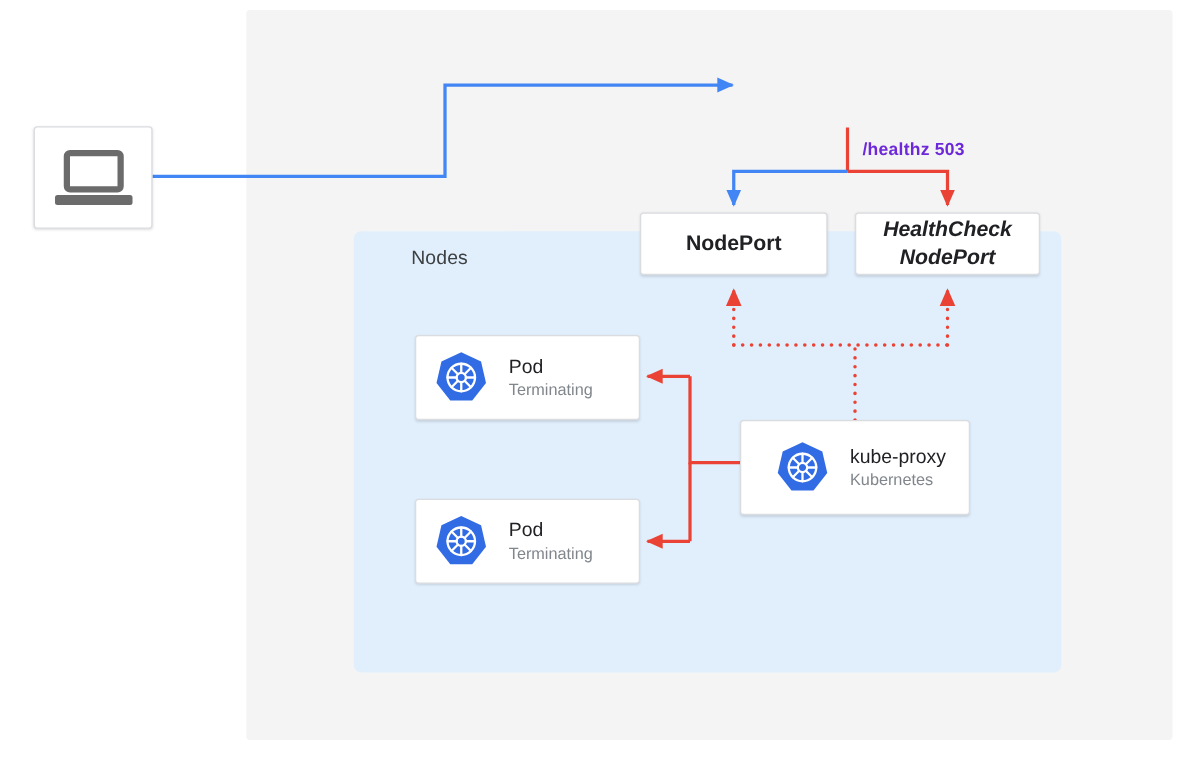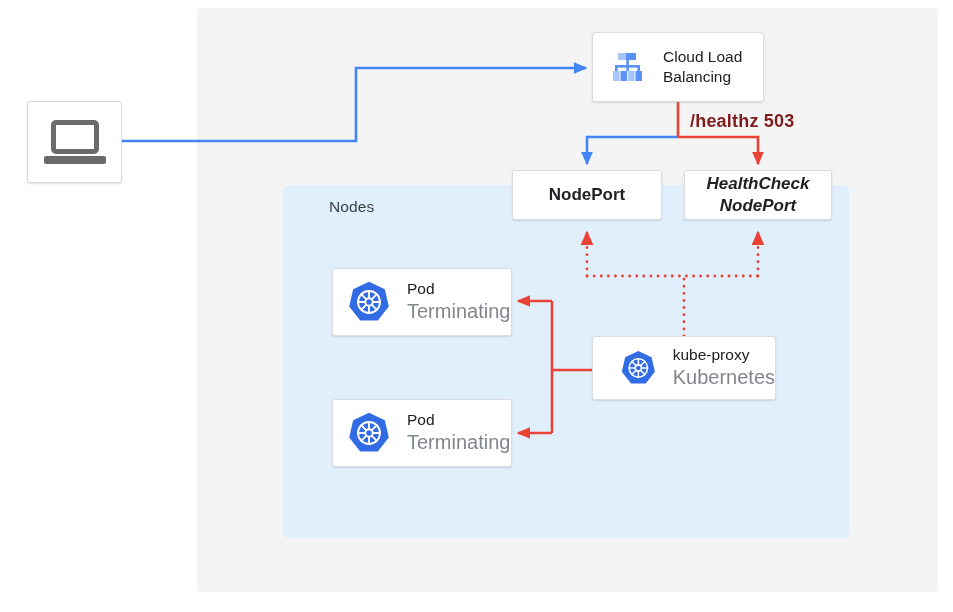--- a/index.html
+++ b/index.html
@@ -26,21 +26,21 @@
   
   .card{
     position:absolute;background:#ffffff;border:1px solid #dadce0;
     border-radius:3px;box-sizing:border-box;
     box-shadow:0 1px 2px rgba(60,64,67,.16);
   }
   .card.plain{display:flex;align-items:center;justify-content:center;}
   .card.withicon{display:flex;align-items:center;padding-left:14px;}
 
   .card-title{font-size:15.5px;color:#202124;line-height:1.28;}
-  .card-sub{font-size:20px;color:#80868b;line-height:1.28;}
+  .card-sub{font-size:13px;color:#80868b;line-height:1.28;}
   .card-strong{font-size:17px;color:#202124;font-weight:bold;text-align:center;line-height:1.3;}
 
   .txtblock{margin-left:16px;}
 
   
   #laptop-box{left:27px;top:101px;width:95px;height:82px;}
   .laptop{position:relative;width:62px;height:44px;margin:0 auto;}
   .laptop .screen{
     position:absolute;left:7px;top:0;width:48px;height:34px;
     border:5px solid #6b6b6b;border-radius:5px;box-sizing:border-box;background:#fff;
@@ -49,26 +49,26 @@
     position:absolute;left:0;bottom:0;width:62px;height:8px;
     background:#6b6b6b;border-radius:2px;
   }
 
   
   #clb-box{left:592px;top:32px;width:172px;height:70px;}
   #nodeport-box{left:512px;top:170px;width:150px;height:50px;}
   #hcnodeport-box{left:684px;top:170px;width:148px;height:50px;font-style:italic;}
   #pod1-box{left:332px;top:268px;width:180px;height:68px;}
   #pod2-box{left:332px;top:399px;width:180px;height:68px;}
-  #kubeproxy-box{left:592px;top:336px;width:184px;height:64px;padding-left:27px;}
+  #kubeproxy-box{left:592px;top:336px;width:184px;height:76px;padding-left:27px;}
 
   
   .healthz-label{
     position:absolute;left:690px;top:111px;
-    font-size:18px;font-weight:bold;color:#7f1d1d;letter-spacing:.2px;
+    font-size:14px;font-weight:bold;color:#6d28d9;letter-spacing:.2px;
   }
 
   
   #wires{position:absolute;left:0;top:0;width:953px;height:612px;pointer-events:none;}
 </style>
 </head>
 <body>
 
 <div id="canvas">
 
@@ -111,39 +111,20 @@
 
   <div class="healthz-label">/healthz 503</div>
 
   <div class="card plain" id="laptop-box">
     <div class="laptop">
       <div class="screen"></div>
       <div class="base"></div>
     </div>
   </div>
 
-  <div class="card withicon" id="clb-box">
-    <svg width="40" height="40" viewBox="0 0 40 40">
-      <rect x="11" y="6" width="8" height="7" fill="#a6c6fb"></rect>
-      <rect x="19" y="6" width="10" height="7" fill="#5b92f5"></rect>
-      <rect x="19.3" y="13" width="2.6" height="5" fill="#5b92f5"></rect>
-      <rect x="8" y="18" width="25" height="2.6" fill="#5b92f5"></rect>
-      <rect x="8" y="18" width="2.6" height="6" fill="#5b92f5"></rect>
-      <rect x="19.3" y="18" width="2.6" height="6" fill="#5b92f5"></rect>
-      <rect x="30.4" y="18" width="2.6" height="6" fill="#5b92f5"></rect>
-      <rect x="6" y="24" width="6.5" height="10" fill="#a6c6fb"></rect>
-      <rect x="13.5" y="24" width="6.5" height="10" fill="#5b92f5"></rect>
-      <rect x="21" y="24" width="6.5" height="10" fill="#a6c6fb"></rect>
-      <rect x="28.5" y="24" width="6.5" height="10" fill="#5b92f5"></rect>
-    </svg>
-    <div class="txtblock">
-      <div class="card-title">Cloud Load</div>
-      <div class="card-title">Balancing</div>
-    </div>
-  </div>
 
   <div class="card plain" id="nodeport-box">
     <div class="card-strong">NodePort</div>
   </div>
 
   <div class="card plain" id="hcnodeport-box">
     <div>
       <div class="card-strong">HealthCheck</div>
       <div class="card-strong">NodePort</div>
     </div>

